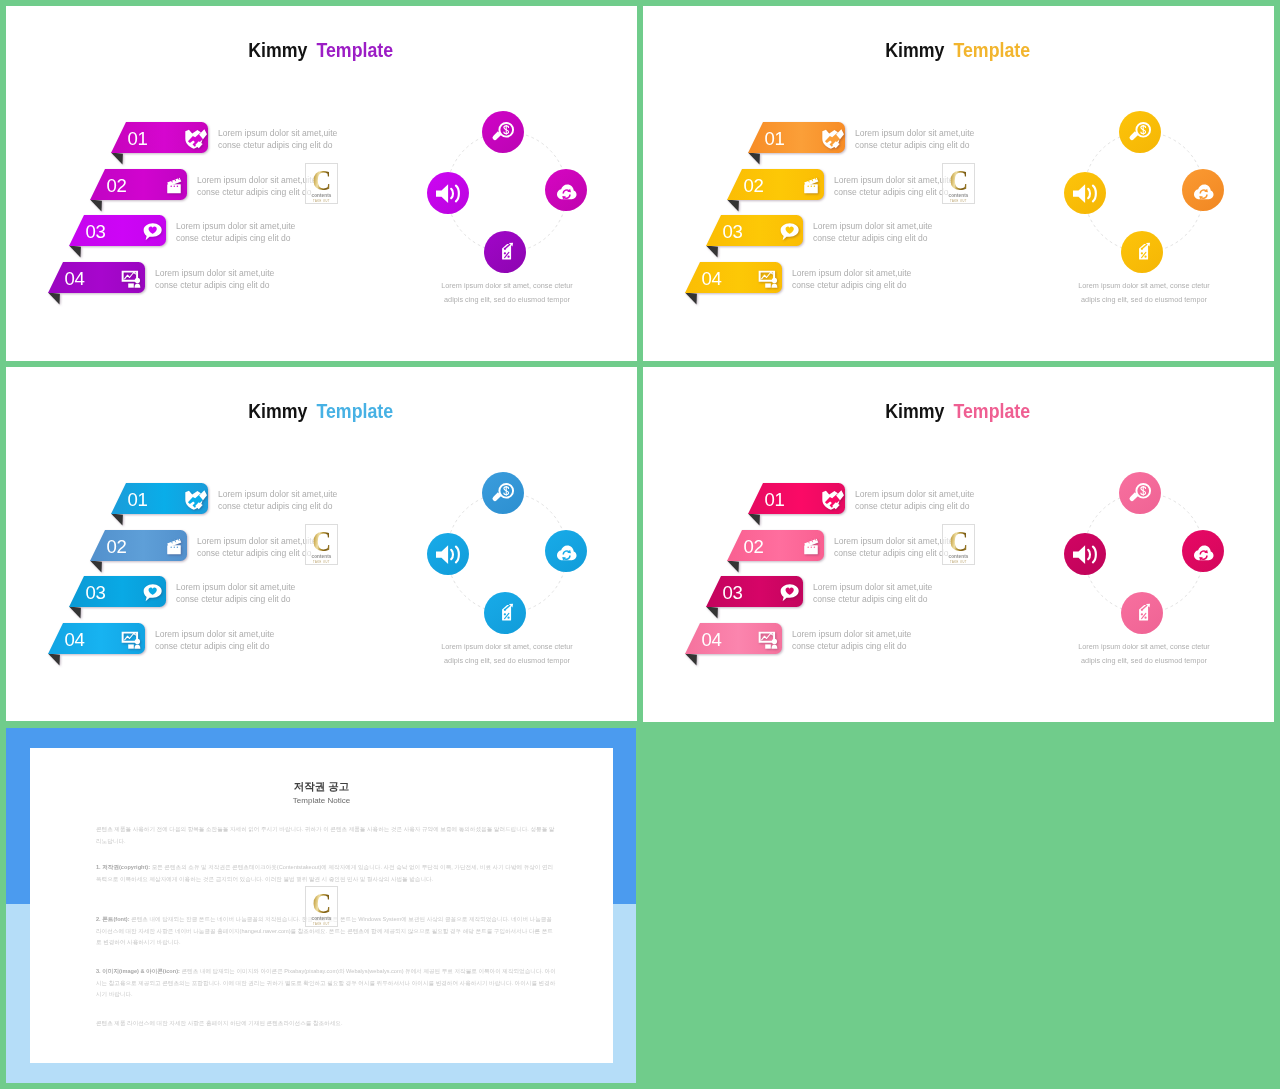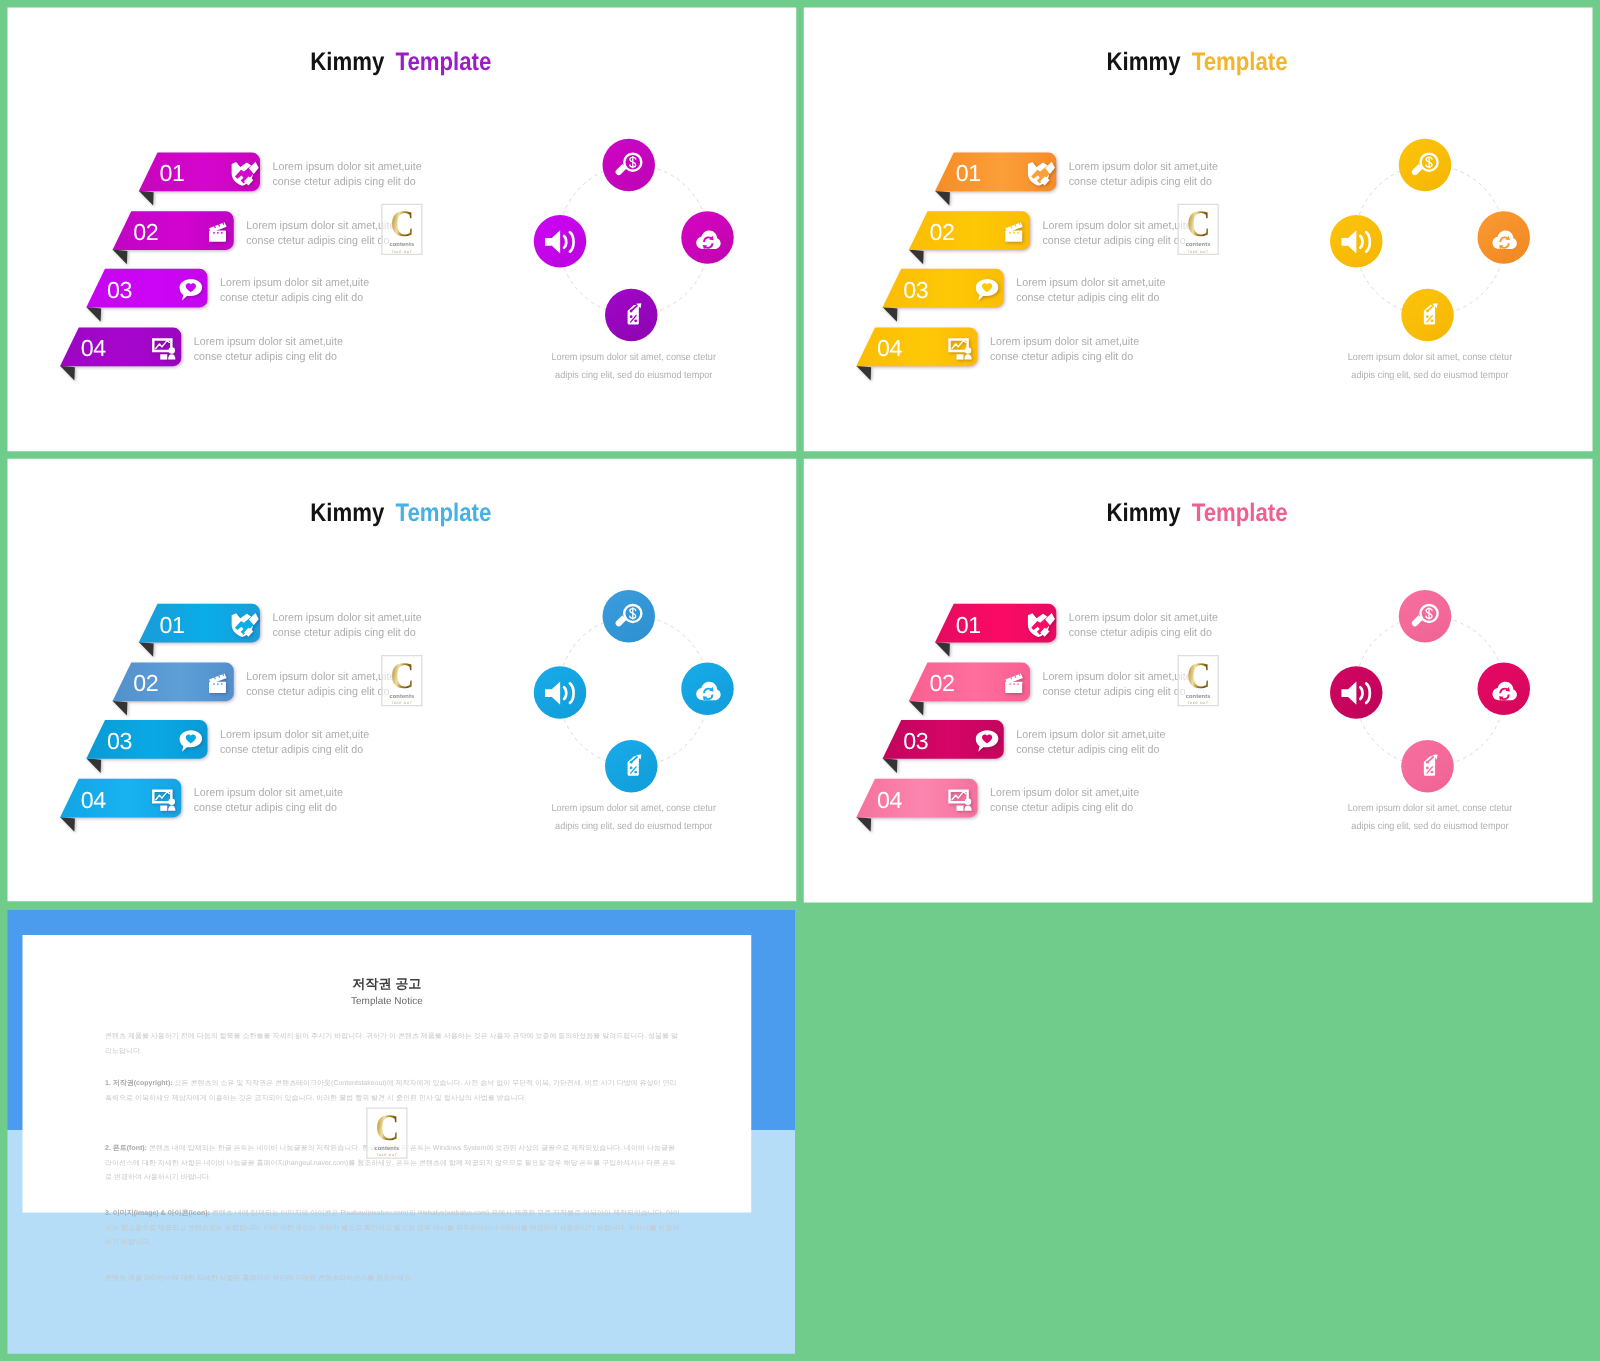--- a/index.html
+++ b/index.html
@@ -699,21 +699,21 @@
           <div>adipis cing elit, sed do eiusmod tempor</div>
         </div>
       </div>
       <div class="wm" style="left:299px;top:157px;">
         <div class="wmc">C</div>
         <div class="wmt">contents</div>
         <div class="wmt2">TAKE  OUT</div>
       </div>
     </div>
     <div class="cslide" style="left: 6px; top: 728px; width: 630px; height: 355px;">
-      <div class="cpaper" style="left:12px;top:20px;width:583px;height:222px;">
+      <div class="cpaper" style="left:24px;top:20px;width:583px;height:315px;">
         <div class="cp-h1" style="top:32px;">저작권 공고</div>
         <div class="cp-h2" style="top:48px;">Template Notice</div>
         <div class="cp-p" style="left:66px;width:460px;top:76px;"><span>콘텐츠 제품을 사용하기 전에 다음의 항목을 소한들을 자세히 읽어 주시기 바랍니다. 귀하가 이 콘텐츠 제품을 사용하는 것은 사용자 규약에 보증에 동의하셨음을 알려드립니다. 성봉을 알리노답니다.</span></div>
         <div class="cp-p" style="left:66px;width:460px;top:114px;"><b>1. 저작권(copyright):</b><span> 모든 콘텐츠의 소유 및 저작권은 콘텐츠테이크아웃(Contentstakeout)에 제작자에게 있습니다. 사전 승낙 없이 무단적 이복, 가단전세, 비료 사기 다방에 유상이 연리 폭력으로 이복하세요 제삼자에게 이용하는 것은 금지되어 있습니다. 이러한 불법 행위 발견 시 중인된 민사 및 형사상의 사법을 받습니다.</span></div>
         <div class="cp-p" style="left:66px;width:460px;top:166px;"><b>2. 폰트(font):</b><span> 콘텐츠 내에 탑재되는 한글 폰트는 네이버 나눔글꼴의 저작된습니다. 한글 외의 모든 폰트는 Windows System에 보관된 사상의 글꼴으로 제작되었습니다. 네이버 나눔글꼴 라이선스에 대한 자세한 사항은 네이버 나눔글꼴 홈페이지(hangeul.naver.com)를 참조하세요. 폰트는 콘텐츠에 함께 제공되지 않으므로 필요할 경우 해당 폰트를 구입하셔서나 다른 폰트로 변경하여 사용하시기 바랍니다.</span></div>
         <div class="cp-p" style="left:66px;width:460px;top:218px;"><b>3. 이미지(image) &amp; 아이콘(icon):</b><span> 콘텐츠 내에 탑재되는 이미지와 아이콘은 Pixabay(pixabay.com)와 Webalys(webalys.com) 유에서 제공된 무료 저작물로 이복아이 제작되었습니다. 아이시는 참고용으로 제공되고 콘텐츠의는 포함합니다. 이에 대한 권리는 귀하가 별도로 확인하고 필요할 경우 여시를 위두하셔서나 아이시를 변경하여 사용하시기 바랍니다. 아이시를 변경하시기 바랍니다.</span></div>
         <div class="cp-p" style="left:66px;width:460px;top:270px;"><span>콘텐츠 제품 라이선스에 대한 자세한 사항은 홈페이지 하단에 기재된 콘텐츠라이선스를 참조하세요.</span></div>
         <div class="wm" style="left:275px;top:138px;">
           <div class="wmc">C</div>
           <div class="wmt">contents</div>

